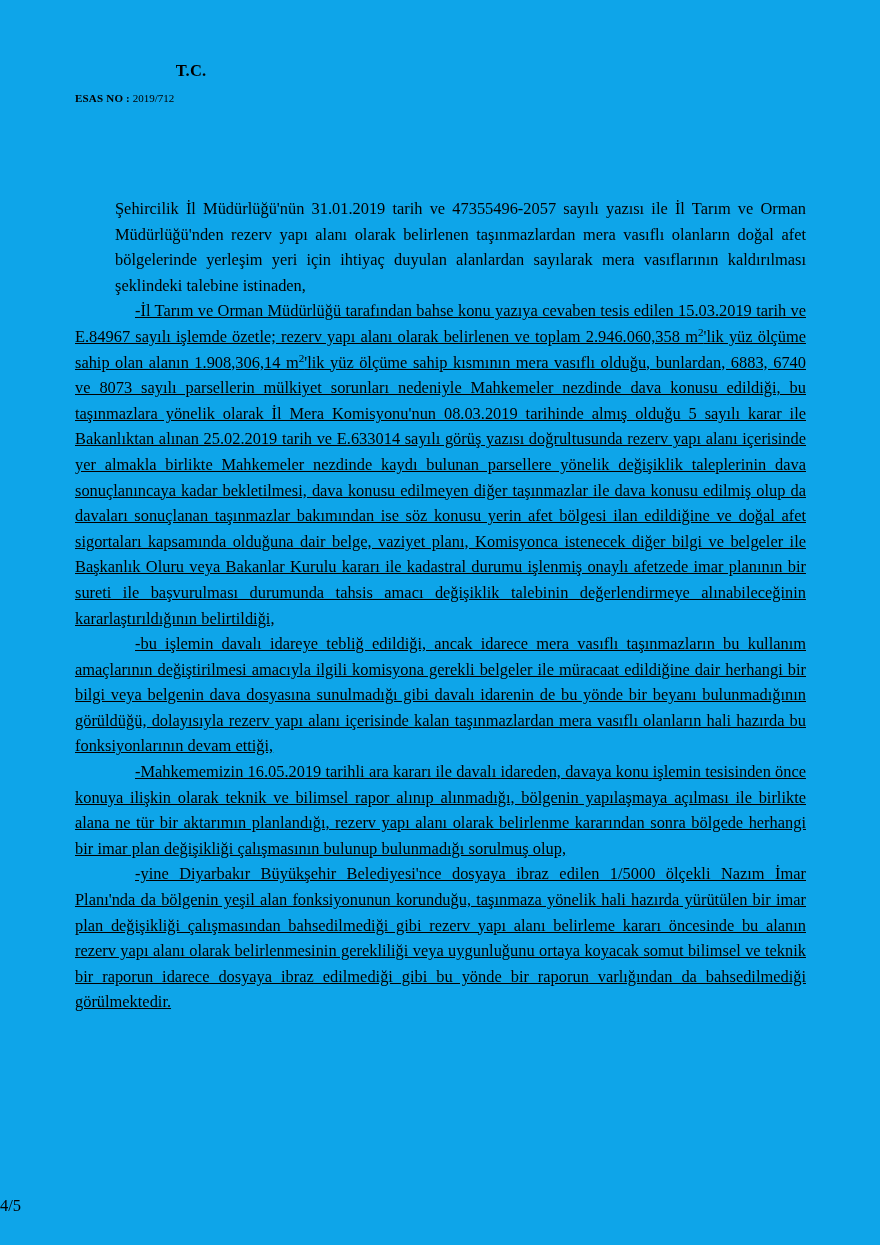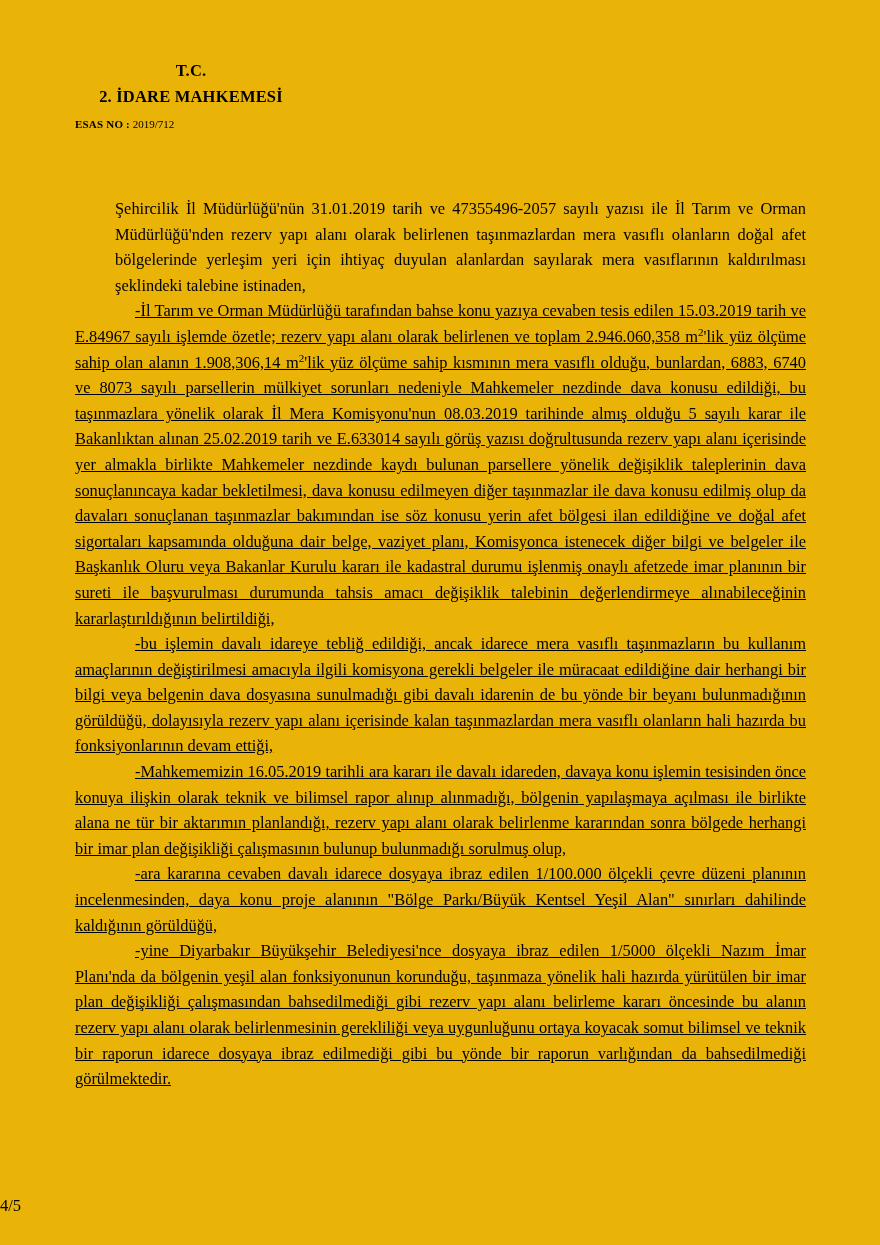--- a/index.html
+++ b/index.html
@@ -8,21 +8,21 @@
     background: #ffffff;
   }
   body {
     font-family: "Liberation Serif", "DejaVu Serif", serif;
     color: #000000;
   }
   .page {
     position: relative;
     width: 880px;
     height: 1245px;
-    background: #eab308;
+    background: #0ea5e9;
     overflow: hidden;
     box-sizing: border-box;
   }
 
   
   .header {
     position: absolute;
     left: 75px;
     top: 58px;
     width: 731px;
@@ -94,38 +94,36 @@
     line-height: 20px;
   }
 </style>
 </head>
 <body>
 
 <div class="page">
 
   <div class="header">
     <div class="header-line header-centered">T.C.</div>
-    <div class="header-line header-centered">2. İDARE MAHKEMESİ</div>
     <div class="esas-line">
       <span class="esas-label">ESAS NO :</span>
       <span class="esas-value">2019/712</span>
     </div>
   </div>
 
   <div class="body-text">
 
     <p class="para noindent">Şehircilik İl Müdürlüğü'nün 31.01.2019 tarih ve 47355496-2057 sayılı yazısı ile İl Tarım ve Orman Müdürlüğü'nden rezerv yapı alanı olarak belirlenen taşınmazlardan mera vasıflı olanların doğal afet bölgelerinde yerleşim yeri için ihtiyaç duyulan alanlardan sayılarak mera vasıflarının kaldırılması şeklindeki talebine istinaden,</p>
 
     <p class="para indent"><span>-İl Tarım ve Orman Müdürlüğü tarafından bahse konu yazıya cevaben tesis edilen 15.03.2019 tarih ve E.84967 sayılı işlemde özetle; rezerv yapı alanı olarak belirlenen ve toplam 2.946.060,358 m</span><sup class="sq">2</sup><span>'lik yüz ölçüme sahip olan alanın 1.908,306,14 m</span><sup class="sq">2</sup><span>'lik yüz ölçüme sahip kısmının mera vasıflı olduğu, bunlardan, 6883, 6740 ve 8073 sayılı parsellerin mülkiyet sorunları nedeniyle Mahkemeler nezdinde dava konusu edildiği, bu taşınmazlara yönelik olarak İl Mera Komisyonu'nun 08.03.2019 tarihinde almış olduğu 5 sayılı karar ile Bakanlıktan alınan 25.02.2019 tarih ve E.633014 sayılı görüş yazısı doğrultusunda rezerv yapı alanı içerisinde yer almakla birlikte Mahkemeler nezdinde kaydı bulunan parsellere yönelik değişiklik taleplerinin dava sonuçlanıncaya kadar bekletilmesi, dava konusu edilmeyen diğer taşınmazlar ile dava konusu edilmiş olup da davaları sonuçlanan taşınmazlar bakımından ise söz konusu yerin afet bölgesi ilan edildiğine ve doğal afet sigortaları kapsamında olduğuna dair belge, vaziyet planı, Komisyonca istenecek diğer bilgi ve belgeler ile Başkanlık Oluru veya Bakanlar Kurulu kararı ile kadastral durumu işlenmiş onaylı afetzede imar planının bir sureti ile başvurulması durumunda tahsis amacı değişiklik talebinin değerlendirmeye alınabileceğinin kararlaştırıldığının belirtildiği,</span></p>
 
     <p class="para indent">-bu işlemin davalı idareye tebliğ edildiği, ancak idarece mera vasıflı taşınmazların bu kullanım amaçlarının değiştirilmesi amacıyla ilgili komisyona gerekli belgeler ile müracaat edildiğine dair herhangi bir bilgi veya belgenin dava dosyasına sunulmadığı gibi davalı idarenin de bu yönde bir beyanı bulunmadığının görüldüğü, dolayısıyla rezerv yapı alanı içerisinde kalan taşınmazlardan mera vasıflı olanların hali hazırda bu fonksiyonlarının devam ettiği,</p>
 
     <p class="para indent">-Mahkememizin 16.05.2019 tarihli ara kararı ile davalı idareden, davaya konu işlemin tesisinden önce konuya ilişkin olarak teknik ve bilimsel rapor alınıp alınmadığı, bölgenin yapılaşmaya açılması ile birlikte alana ne tür bir aktarımın planlandığı, rezerv yapı alanı olarak belirlenme kararından sonra bölgede herhangi bir imar plan değişikliği çalışmasının bulunup bulunmadığı sorulmuş olup,</p>
 
-    <p class="para indent">-ara kararına cevaben davalı idarece dosyaya ibraz edilen 1/100.000 ölçekli çevre düzeni planının incelenmesinden, daya konu proje alanının "Bölge Parkı/Büyük Kentsel Yeşil Alan" sınırları dahilinde kaldığının görüldüğü,</p>
 
     <p class="para indent">-yine Diyarbakır Büyükşehir Belediyesi'nce dosyaya ibraz edilen 1/5000 ölçekli Nazım İmar Planı'nda da bölgenin yeşil alan fonksiyonunun korunduğu, taşınmaza yönelik hali hazırda yürütülen bir imar plan değişikliği çalışmasından bahsedilmediği gibi rezerv yapı alanı belirleme kararı öncesinde bu alanın rezerv yapı alanı olarak belirlenmesinin gerekliliği veya uygunluğunu ortaya koyacak somut bilimsel ve teknik bir raporun idarece dosyaya ibraz edilmediği gibi bu yönde bir raporun varlığından da bahsedilmediği görülmektedir.</p>
 
 
   </div>
 
   <div class="page-number">4/5</div>
 
 </div>
 

